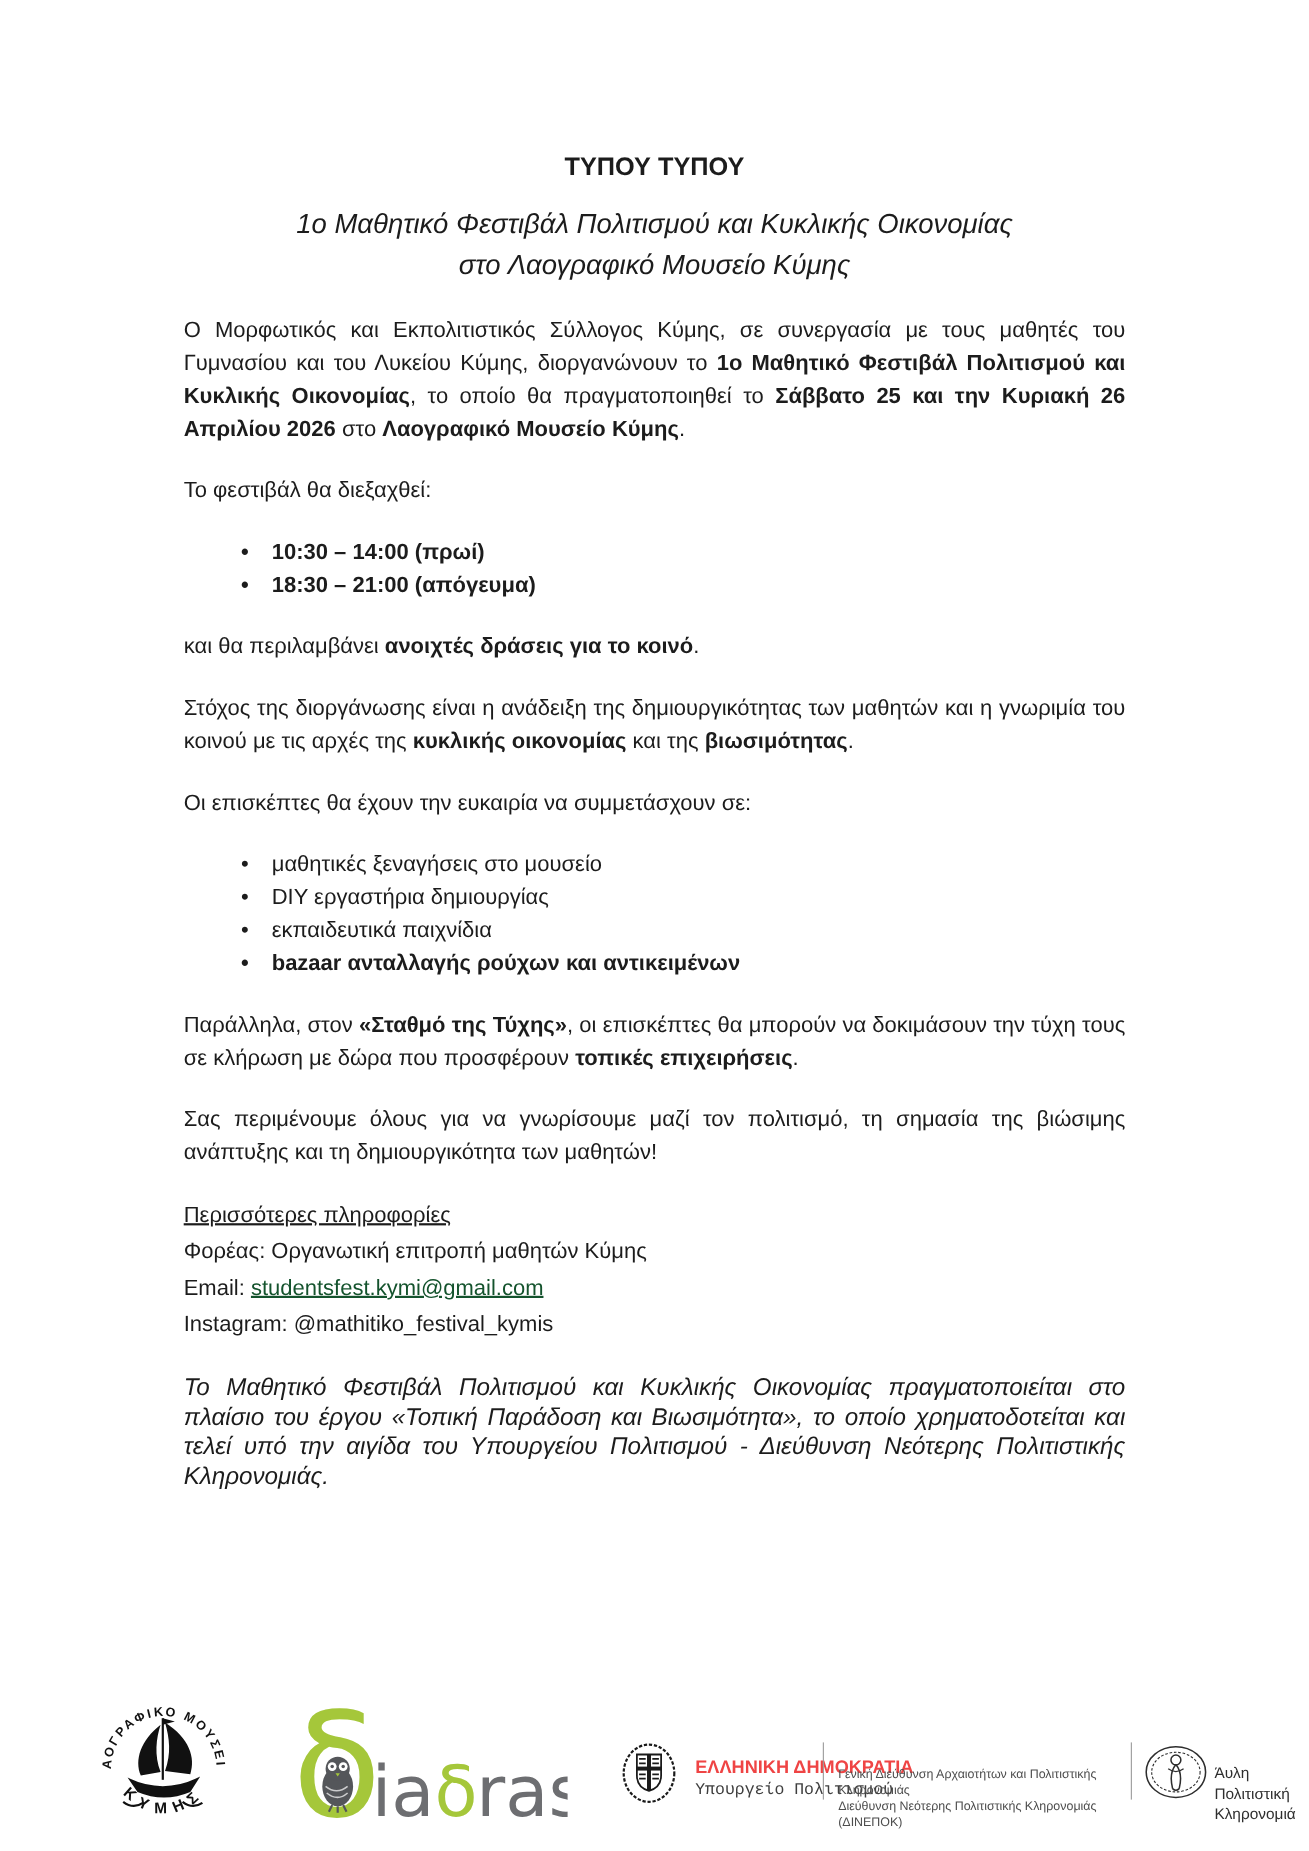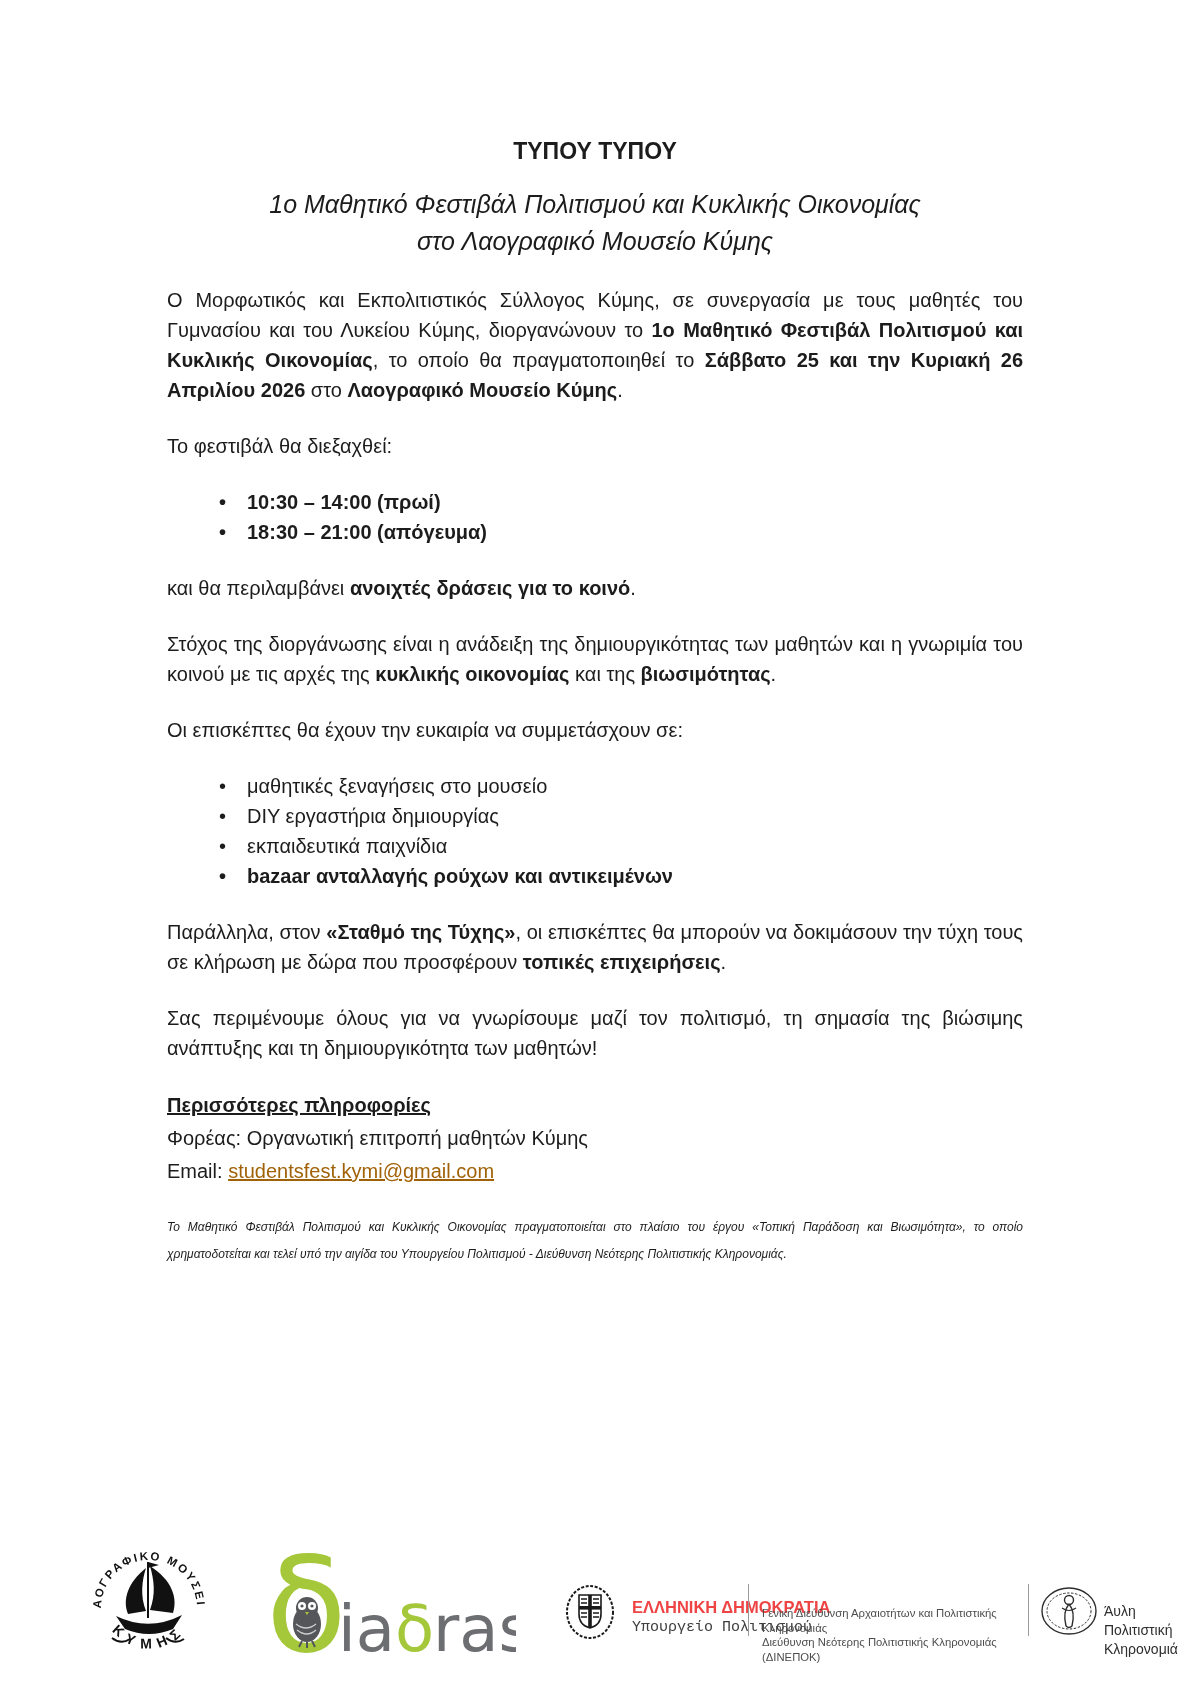--- a/index.html
+++ b/index.html
@@ -13,23 +13,23 @@
   .doc-title{font-size:25px;font-weight:400;font-style:italic;text-align:center;line-height:37px;margin:0 0 25px;}
   .doc-title span{display:block;}
   p.body{font-size:20px;line-height:30px;text-align:justify;margin:0 0 26px;}
   p.lead{font-size:20px;line-height:30px;margin:0 0 26px;}
   ul.blist{margin:0 0 26px;padding:0 0 0 68px;list-style:none;}
   ul.blist li{font-size:20px;line-height:30px;position:relative;margin-left:12px;}
   ul.blist li::before{content:"•";position:absolute;left:-28px;top:0;font-size:20px;}
   .b{font-weight:700;}
   .info{margin:0 0 26px;}
   .info p{margin:0;font-size:20px;line-height:33px;}
-  .info .info-heading{font-weight:700;text-decoration:underline;}
-  a.email-link{color:#a16207;text-decoration:underline;cursor:pointer;}
-  p.footnote{font-style:italic;font-size:12px;line-height:27px;text-align:justify;margin:0;}
+  .info .info-heading{font-weight:400;text-decoration:underline;}
+  a.email-link{color:#14532d;text-decoration:underline;cursor:pointer;}
+  p.footnote{font-style:italic;font-size:22px;line-height:27px;text-align:justify;margin:0;}
   
   .footer{position:absolute;left:0;top:1520px;width:1190px;height:163px;}
   .logo{position:absolute;}
   .museum-logo{left:88px;top:20px;}
   .diadrasis-logo{left:266px;top:32px;}
   .ministry-emblem{left:564px;top:64px;}
   .ministry-text{left:632px;top:76px;}
   .ministry-text .l1{font-size:16.5px;font-weight:700;color:#ef4444;line-height:22px;}
   .ministry-text .l2{font-size:15px;color:#3f3f3f;line-height:20px;font-family:Liberation Mono, monospace;}
   .vdivider{position:absolute;width:1px;background:#9a9a9a;top:64px;height:52px;}
@@ -76,20 +76,21 @@
 
   <p class="body"><span>Παράλληλα, στον </span><span class="b">«Σταθμό της Τύχης»</span><span>, οι επισκέπτες θα μπορούν να δοκιμάσουν την τύχη τους σε κλήρωση με δώρα που προσφέρουν </span><span class="b">τοπικές επιχειρήσεις</span><span>.</span></p>
 
 
   <p class="body">Σας περιμένουμε όλους για να γνωρίσουμε μαζί τον πολιτισμό, τη σημασία της βιώσιμης ανάπτυξης και τη δημιουργικότητα των μαθητών!</p>
 
   <div class="info">
     <p><span class="info-heading">Περισσότερες πληροφορίες</span></p>
     <p>Φορέας: Οργανωτική επιτροπή μαθητών Κύμης</p>
     <p><span>Email: </span><a class="email-link" href="#">studentsfest.kymi@gmail.com</a></p>
+    <p>Instagram: @mathitiko_festival_kymis</p>
   </div>
 
   <p class="footnote">Το Μαθητικό Φεστιβάλ Πολιτισμού και Κυκλικής Οικονομίας πραγματοποιείται στο πλαίσιο του έργου «Τοπική Παράδοση και Βιωσιμότητα», το οποίο χρηματοδοτείται και τελεί υπό την αιγίδα του Υπουργείου Πολιτισμού - Διεύθυνση Νεότερης Πολιτιστικής Κληρονομιάς.</p>
 
 </div>
 
 <div class="footer">
 
   <svg class="logo museum-logo" width="122" height="130" viewBox="0 0 122 130">
     <defs>

